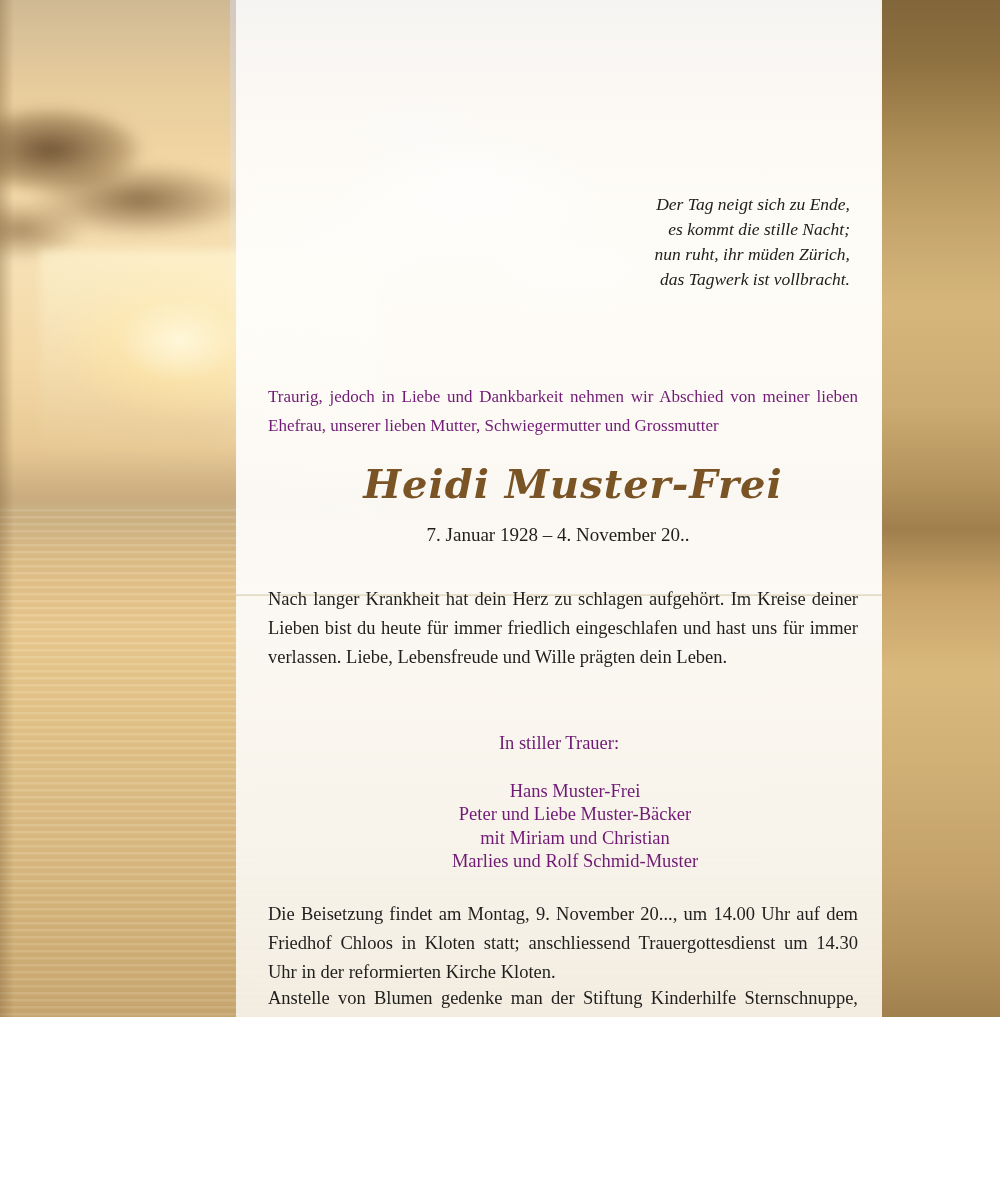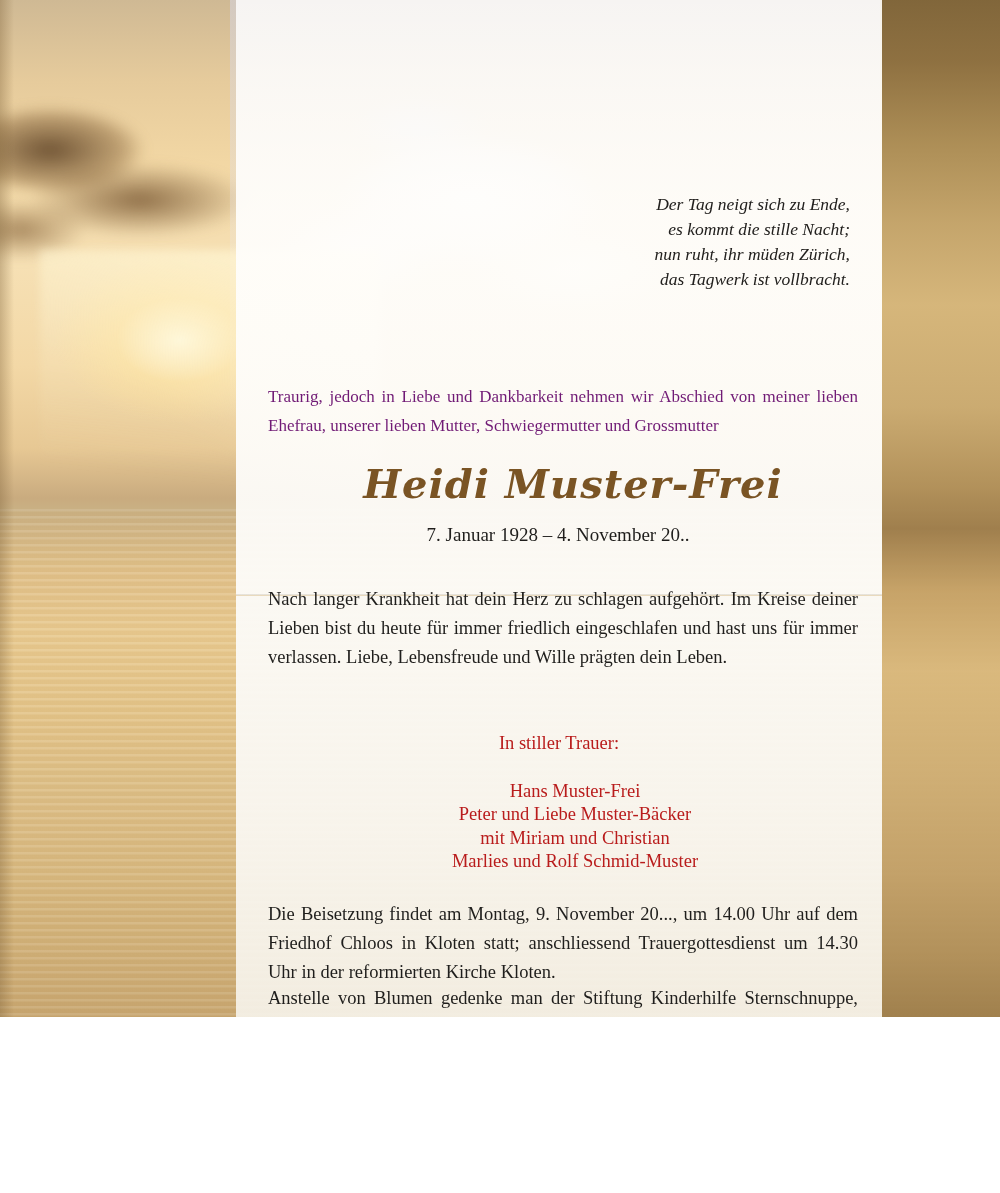--- a/index.html
+++ b/index.html
@@ -217,21 +217,21 @@
   .p-address { top: 1034px; }
   .p-address, .p-flowers .last { text-align: left; }
 
   .mourners {
     position: absolute;
     left: 0; right: 0;
     top: 732px;
     text-align: center;
     font-size: 18.5px;
     line-height: 23.5px;
-    color: #b91c1c;
+    color: #701a75;
   }
   .mourners .heading { margin-bottom: 24px; }
   .mourners .line { white-space: nowrap; padding-left: 32px; }
 </style>
 </head>
 <body>
 
 <div class="card">
 
   <div class="photo">

